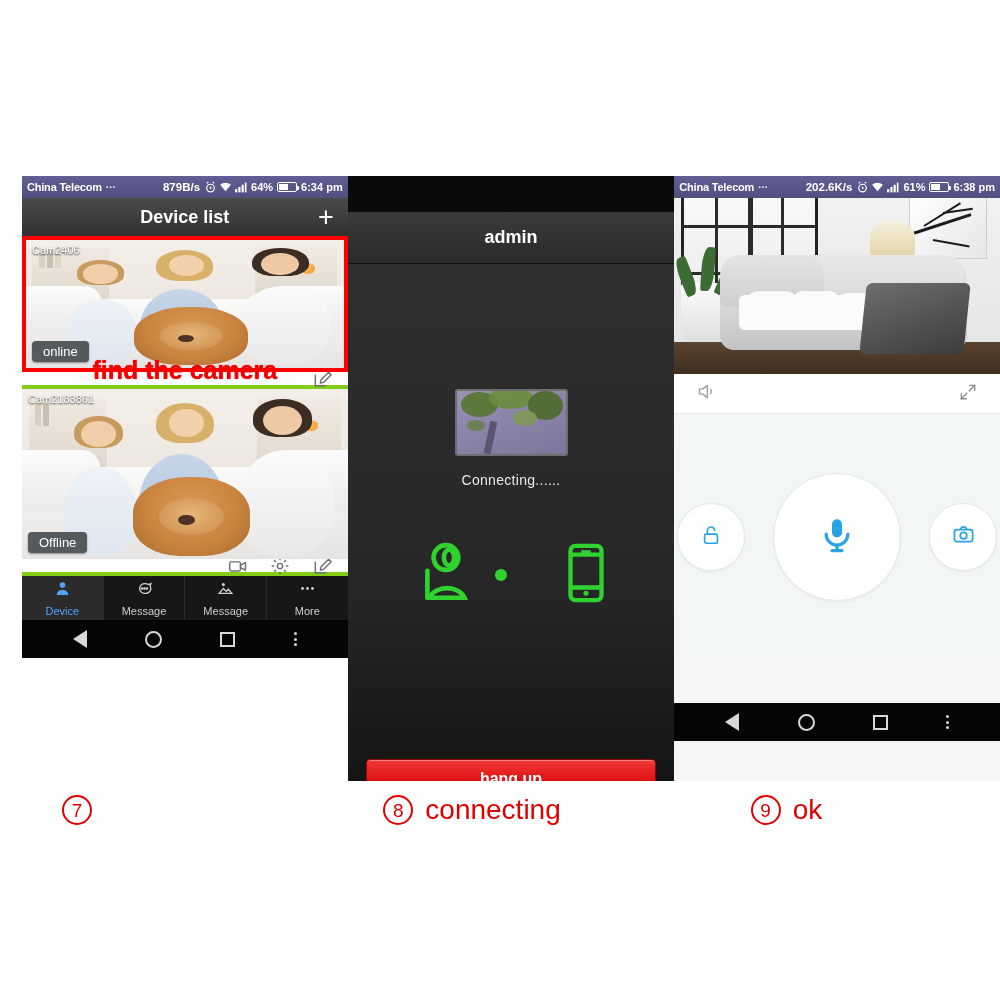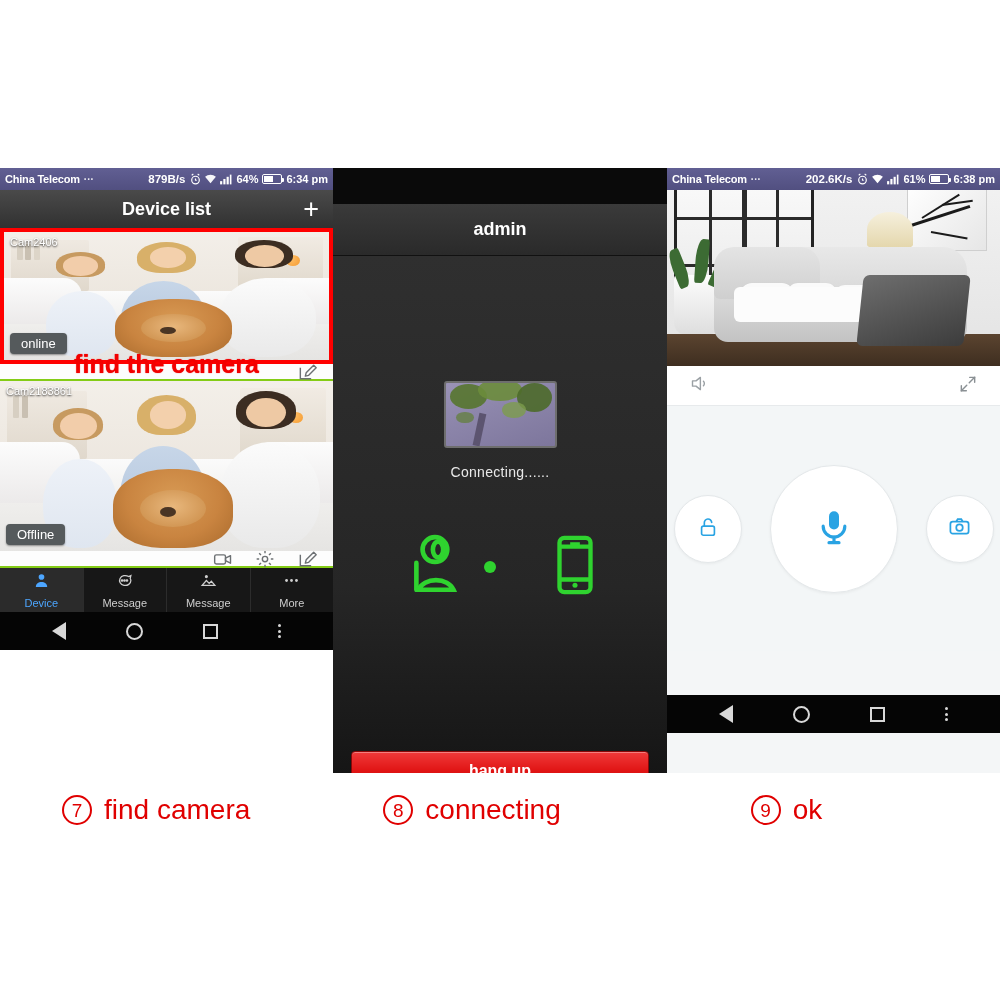--- a/index.html
+++ b/index.html
@@ -5,21 +5,21 @@
   * { box-sizing: border-box; margin: 0; padding: 0; }
   html, body {
     width: 1000px; height: 1000px;
     background: #ffffff;
     font-family: "Liberation Sans", sans-serif;
     overflow: hidden;
   }
   #stage { position: relative; width: 1000px; height: 1000px; background:#fff; }
 
   
-  .panels { position:absolute; left:0; top:168px; width:1000px; height:605px; display:flex; }
+  .panels { position:absolute; left:0; top:176px; width:1000px; height:605px; display:flex;padding-left:22px; }
   .panel { position:relative; overflow:hidden; }
   .panel-1 { width:333px; height:605px; background:#fff; }
   .panel-2 { width:334px; height:605px; background:#0a0a0a; }
   .panel-3 { width:333px; height:605px; background:#f4f6f7; }
 
   
   .statusbar {
     position:relative; height:22px; background:#5b5a8c;
     display:flex; align-items:center; padding:0 5px; gap:4px;
     color:#fff; font-size:11px; font-weight:bold; white-space:nowrap;
@@ -62,21 +62,21 @@
     position:absolute; left:6px; top:4px; color:#fff; font-size:11px;
     text-shadow:0 1px 2px rgba(0,0,0,.85); z-index:3; font-weight:normal;
   }
   .cam-status {
     position:absolute; left:6px; bottom:6px; z-index:3;
     background:#555a5c; color:#fff; font-size:13px;
     padding:3px 11px; border-radius:4px; box-shadow:0 1px 2px rgba(0,0,0,.4);
   }
   .card-actions {
     height:17px; display:flex; align-items:center; justify-content:flex-end;
-    gap:22px; padding-right:16px; background:#fdfdfd; border-bottom:2px solid #84cc16;
+    gap:22px; padding-right:16px; background:#fdfdfd; border-bottom:4px solid #84cc16;
   }
   .card-actions.single { justify-content:flex-end; }
   .act-ic { width:20px; height:20px; color:#6c7073; display:block; }
 
   
   .find-overlay {
     position:absolute; left:0; right:0; bottom:-2px; height:34px;
     display:flex; align-items:center; justify-content:center;
     color:#f20000; font-size:25px; font-weight:bold; z-index:5;
     pointer-events:none; text-shadow:0 0 1px #f20000;
@@ -573,21 +573,20 @@
             <span></span>
             <span></span>
           </span>
       </div>
     </div>
   </div>
 
   <div class="captions">
     <div class="caption c1">
       <span class="cap-num">7</span>
-      <span>find camera</span>
     </div>
     <div class="caption c2">
       <span class="cap-num">8</span>
       <span>connecting</span>
     </div>
     <div class="caption c3">
       <span class="cap-num">9</span>
       <span>ok</span>
     </div>
   </div>

